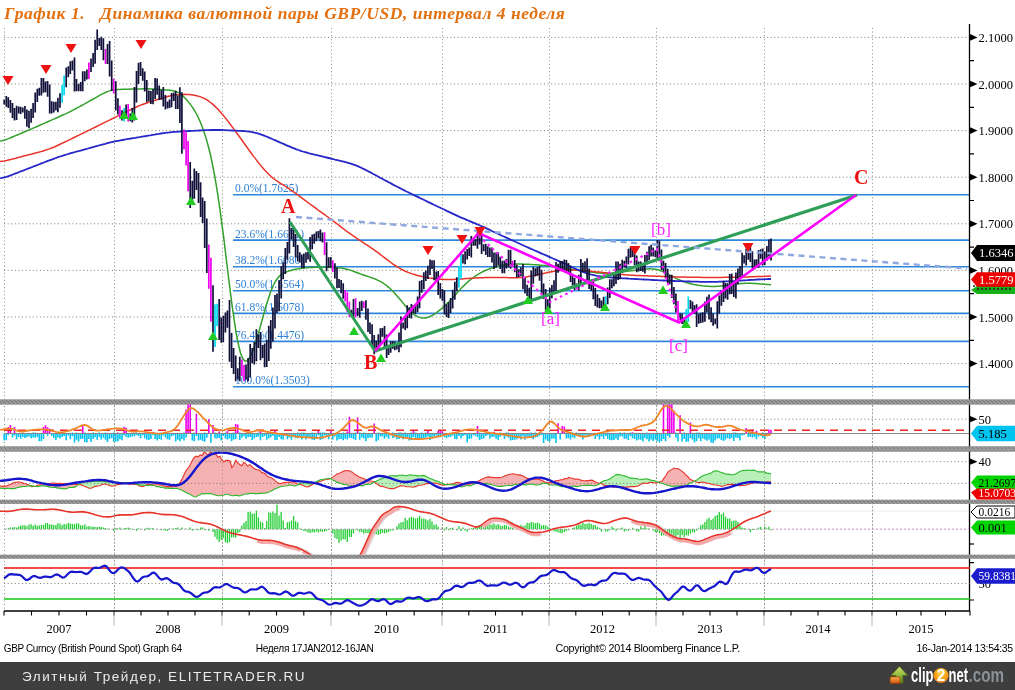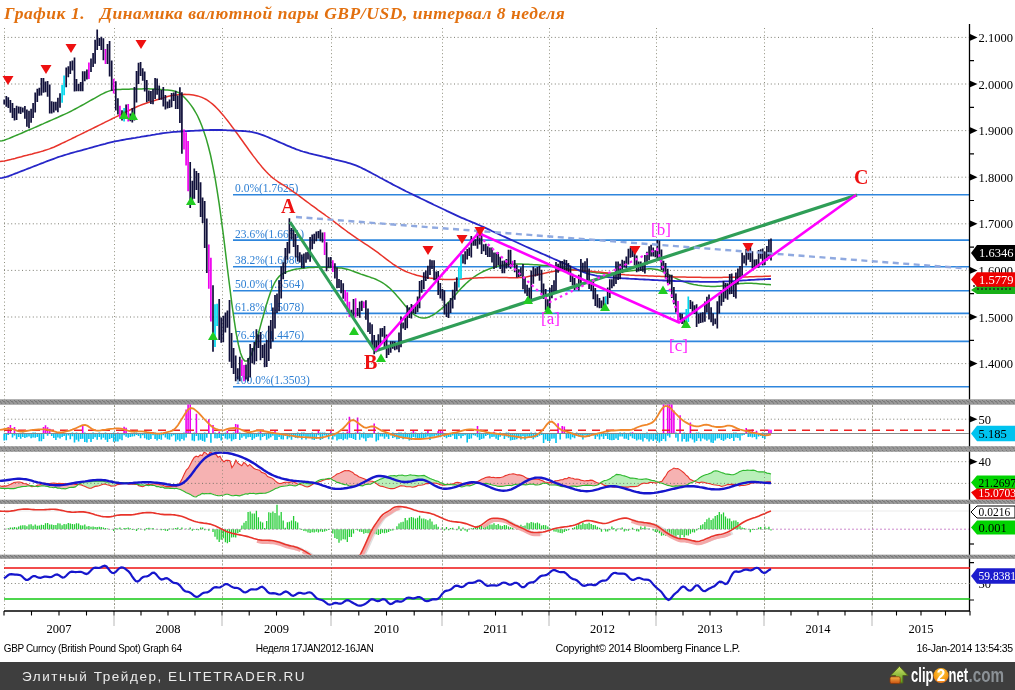--- a/index.html
+++ b/index.html
@@ -190,12 +190,12 @@
       </defs>
       <path d="M890.8,675.5 h4.8 v7.5 h7.3 v-7.5 h5 l-8.5,-9.2 z" fill="url(#garr)" stroke="#55641c" stroke-width="1"></path>
       <rect x="890" y="676.8" width="10.2" height="6.8" rx="1.6" fill="url(#gbox)" stroke="#8a3808" stroke-width="0.8"></rect>
       <text x="911" y="681.5" font-family="Liberation Sans" font-size="20" font-weight="bold" fill="#ffffff" textLength="22.5" lengthAdjust="spacingAndGlyphs">clip</text>
       <circle cx="941" cy="675.5" r="7.6" fill="url(#gcir)"></circle>
       <text x="941" y="681" font-family="Liberation Sans" font-size="16" font-weight="bold" fill="#ffffff" text-anchor="middle" textLength="8.5" lengthAdjust="spacingAndGlyphs">2</text>
       <text x="948.5" y="681.5" font-family="Liberation Sans" font-size="20" font-weight="bold" fill="#ffffff" textLength="19.5" lengthAdjust="spacingAndGlyphs">net</text>
       <text x="968.5" y="681.5" font-family="Liberation Sans" font-size="20" font-weight="bold" fill="#8b9196" textLength="35.5" lengthAdjust="spacingAndGlyphs">.com</text>
     </g>
   </svg>
-<div class="title">График 1.   Динамика валютной пары GBP/USD, интервал 8 неделя</div>
+<div class="title">График 1.   Динамика валютной пары GBP/USD, интервал 4 неделя</div>
 </body></html>

